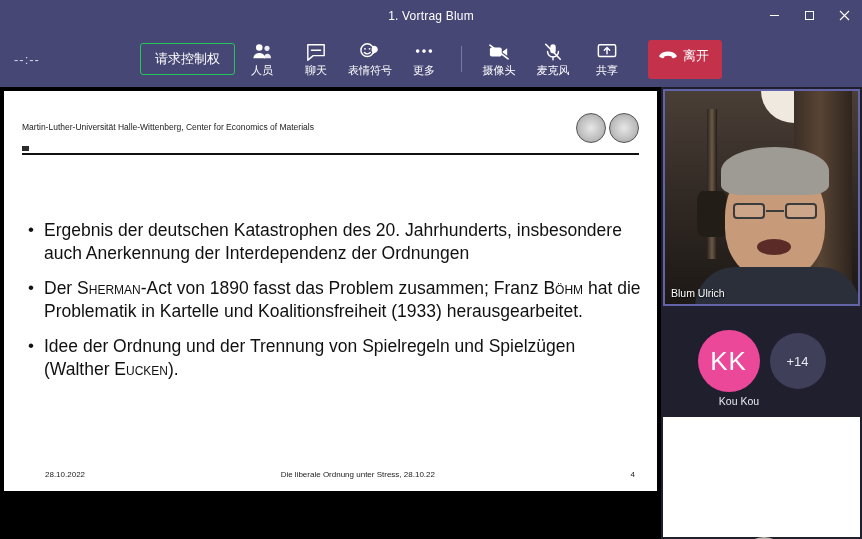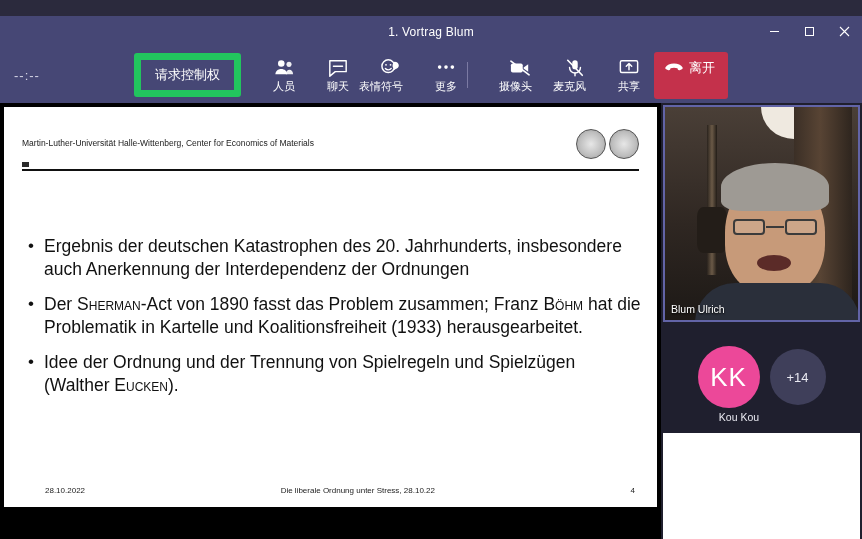--- a/index.html
+++ b/index.html
@@ -9,54 +9,53 @@
     font-family: "Liberation Sans", sans-serif;
     overflow: hidden;
   }
   #app { position: relative; width: 862px; height: 539px; background: #33334d; }
 
   
   .titlebar {
     height: 31px; background: #464775; color: #ffffff;
     display: flex; align-items: center; justify-content: center;
     position: relative;
-    margin-top: 16px;
   }
   .titlebar .title { font-size: 12px; letter-spacing: .2px; }
   .win-controls { position: absolute; right: 0; top: 0; height: 31px; display: flex; }
   .win-btn {
     width: 35px; height: 31px; display: flex; align-items: center; justify-content: center;
     color: #fff; font-size: 12px; line-height: 1;
   }
 
   
   .toolbar {
     height: 56px; background: #464775; color: #fff;
     display: flex; align-items: center; position: relative;
   }
   .timer { color: #d6d5e6; font-size: 13px; margin-left: 14px; letter-spacing: 1px; }
   .toolbar-center {
     position: absolute; left: 50%; transform: translateX(-50%);
     display: flex; align-items: center; height: 56px;
   }
   .req-ctrl {
-    border: 7px solid #22c55e; border-radius: 3px; background: transparent;
+    border: 1px solid #22c55e; border-radius: 3px; background: transparent;
     color: #fff; font-size: 13px; padding: 6px 14px; 
     font-family: "Liberation Sans", sans-serif; cursor: pointer; white-space: nowrap;
   }
   .tb-item {
-    width: 54px; display: flex; flex-direction: column; align-items: flex-end;
+    width: 54px; display: flex; flex-direction: column; align-items: center;
     justify-content: center; gap: 2px; cursor: pointer; color: #fff;
   }
   .tb-item .lbl { font-size: 11px; line-height: 12px; }
   .divider { width: 1px; height: 26px; background: #7b7aa3; margin: 0 10px; }
   .leave-btn {
     display: flex; align-items: center; gap: 6px;
     background: #c4314b; border-radius: 3px; color: #fff;
-    padding: 7px 13px 22px 11px; font-size: 13px; margin-left: 14px; cursor: pointer;
+    padding: 7px 13px 14px 11px; font-size: 13px; margin-left: 14px; cursor: pointer;
     white-space: nowrap;
   }
   svg { display: block; }
 
   
   .stage { position: absolute; top: 87px; left: 0; width: 862px; height: 452px; background: #1f1f2e; }
 
   .share-area {
     position: absolute; left: 0; top: 0; width: 661px; height: 496px;
     background: #000; display: flex; flex-direction: column;

